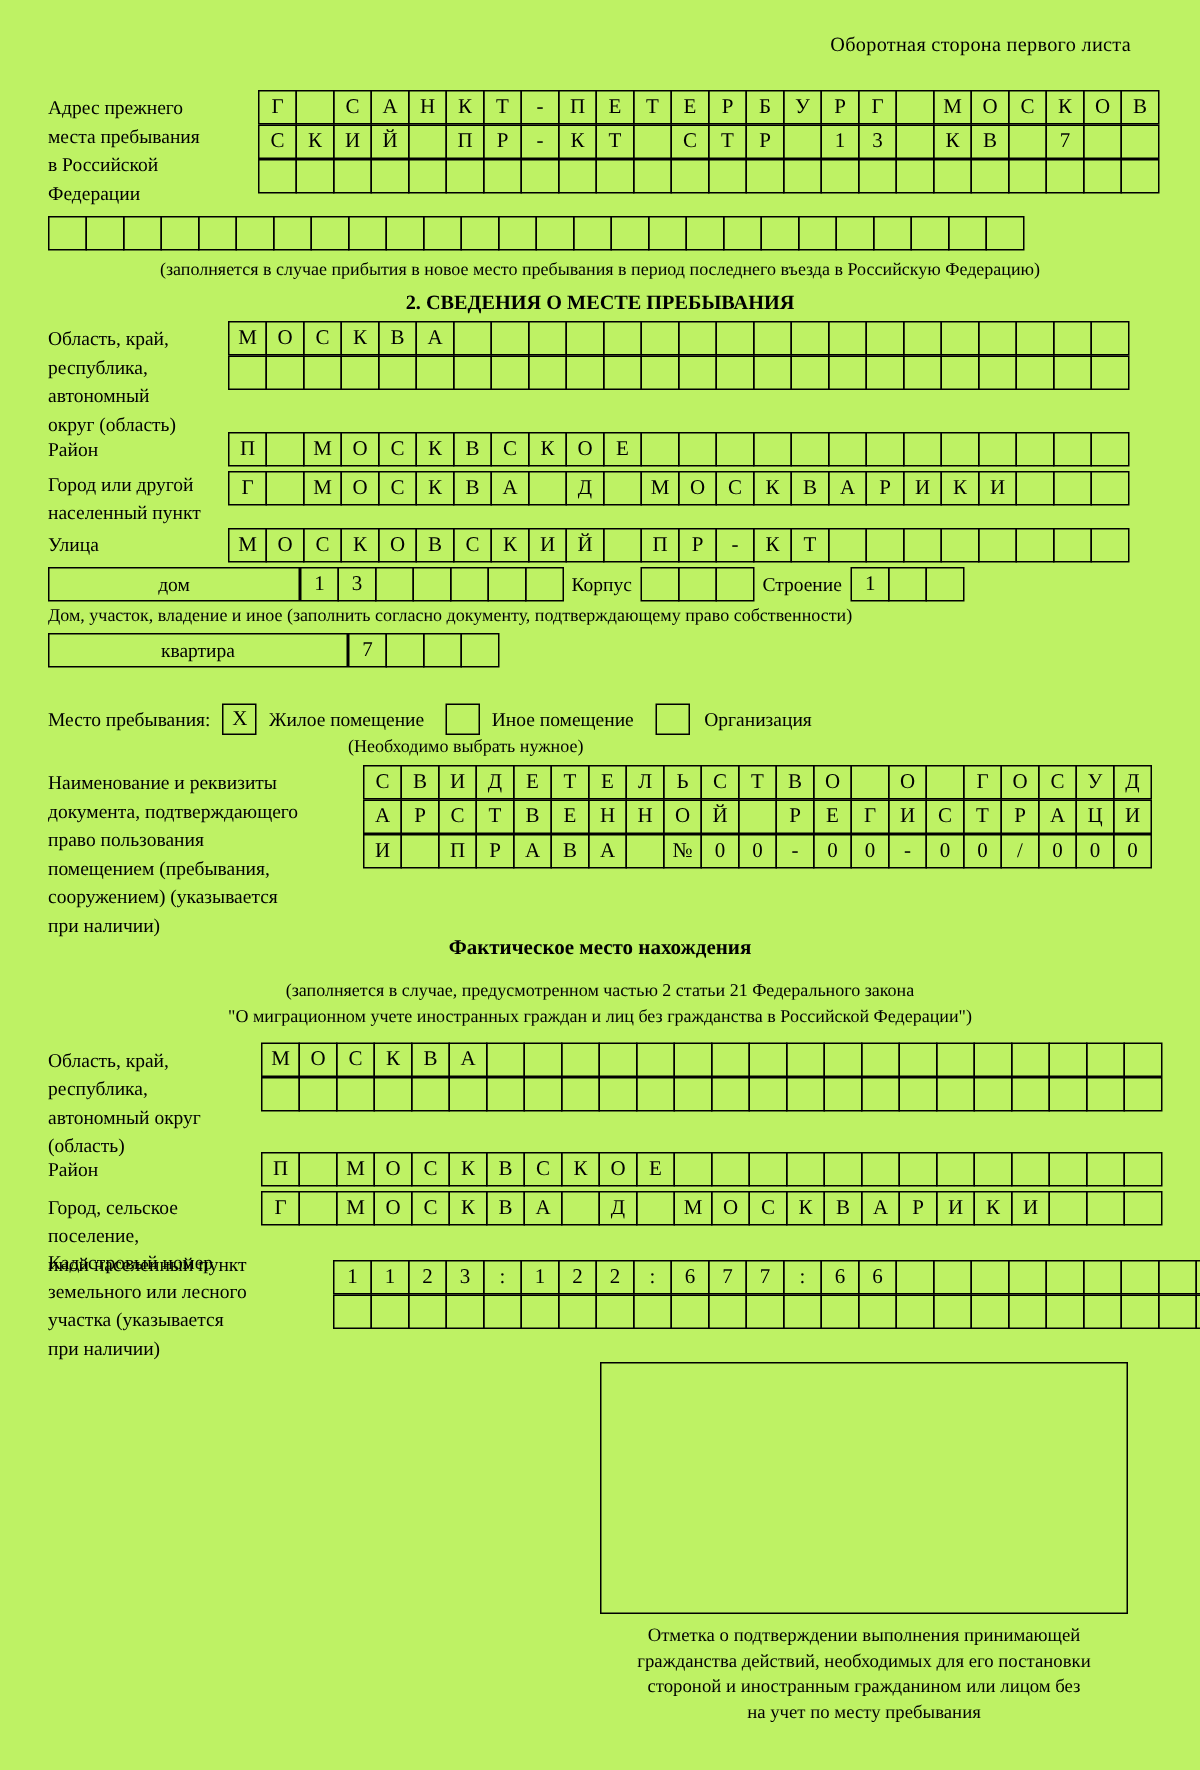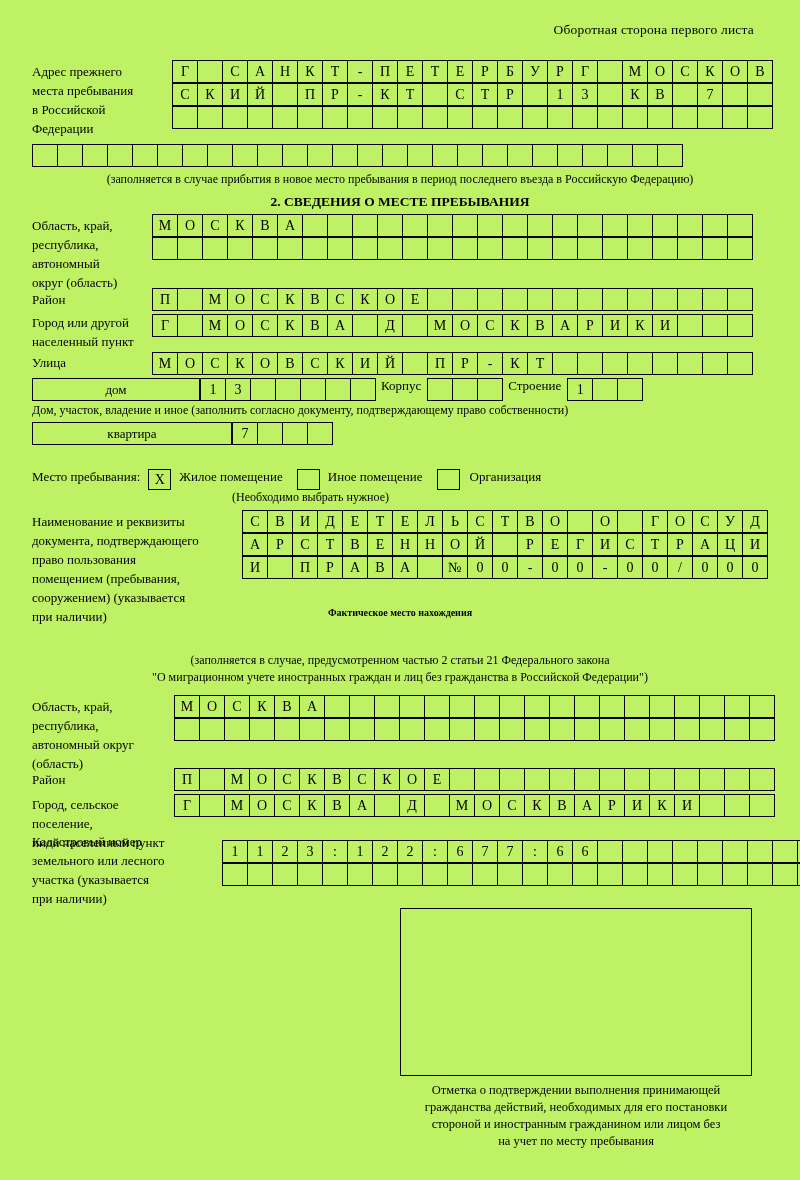--- a/index.html
+++ b/index.html
@@ -50,21 +50,21 @@
 
   
   .wbox {
     border: 1px solid #000;
     box-sizing: border-box;
     height: 23px;
     font-size: 13px;
     line-height: 21px;
     text-align: center;
   }
-  .inline-row { display: flex; align-items: flex-start; }
+  .inline-row { display: flex; align-items: center; }
   .inline-row .txt { font-size: 13px; padding: 0 6px; white-space: nowrap; }
 
   .chk {
     width: 23px; height: 21px;
     border: 1px solid #000;
     box-sizing: border-box;
     display: inline-block;
     text-align: center;
     font-size: 14px;
     line-height: 19px;
@@ -477,21 +477,21 @@
         <div class="cell">-</div>
         <div class="cell">0</div>
         <div class="cell">0</div>
         <div class="cell">/</div>
         <div class="cell">0</div>
         <div class="cell">0</div>
         <div class="cell">0</div>
       </div>
     </div>
 
-  <div class="abs center bold" style="left:32px; top:607px; width:736px; font-size:10px;">Фактическое место нахождения</div>
+  <div class="abs center bold" style="left:32px; top:625px; width:736px; font-size:14px;">Фактическое место нахождения</div>
   <div class="abs center small" style="left:32px; top:653px; width:736px;">(заполняется в случае, предусмотренном частью 2 статьи 21 Федерального закона</div>
   <div class="abs center small" style="left:32px; top:670px; width:736px;">"О миграционном учете иностранных граждан и лиц без гражданства в Российской Федерации")</div>
 
   <div class="abs lbl" style="left:32px; top:697px; width:150px;">Область, край,
 республика,
 автономный округ
 (область)</div>
   <div class="abs" id="al-region" style="left:174px; top:695px;">
       <div class="cells">
         <div class="cell">М</div>

